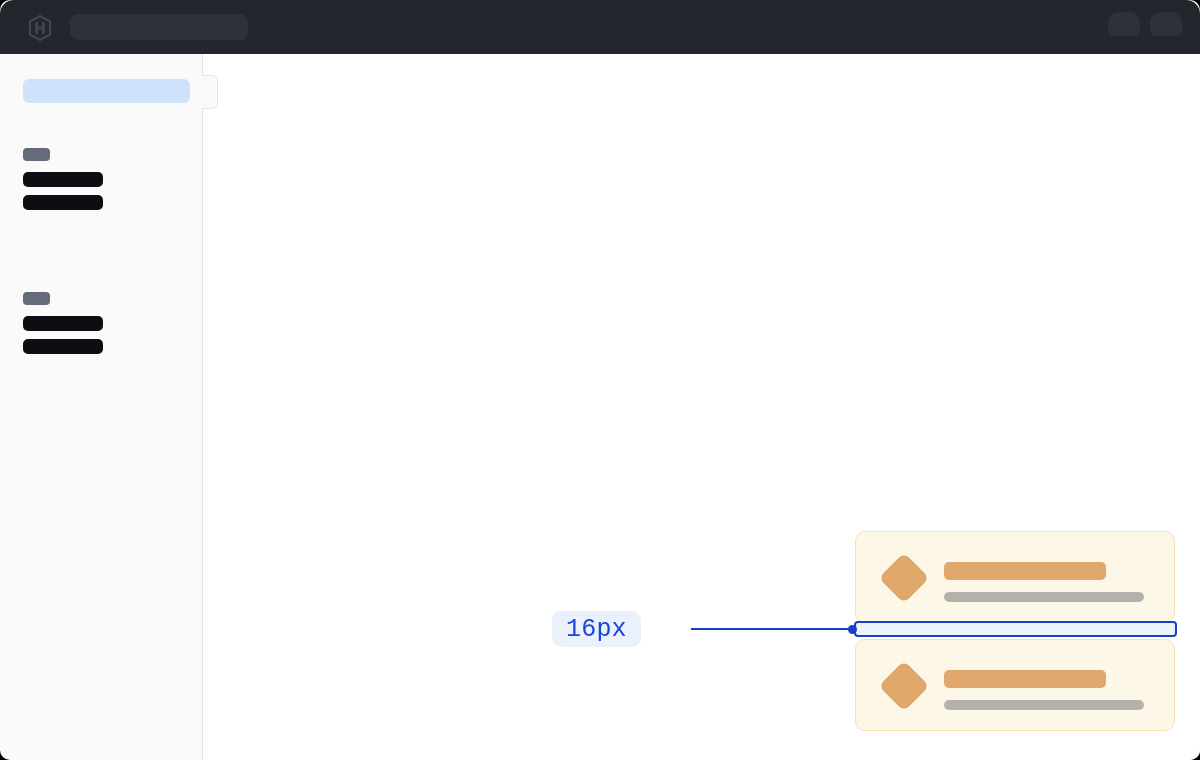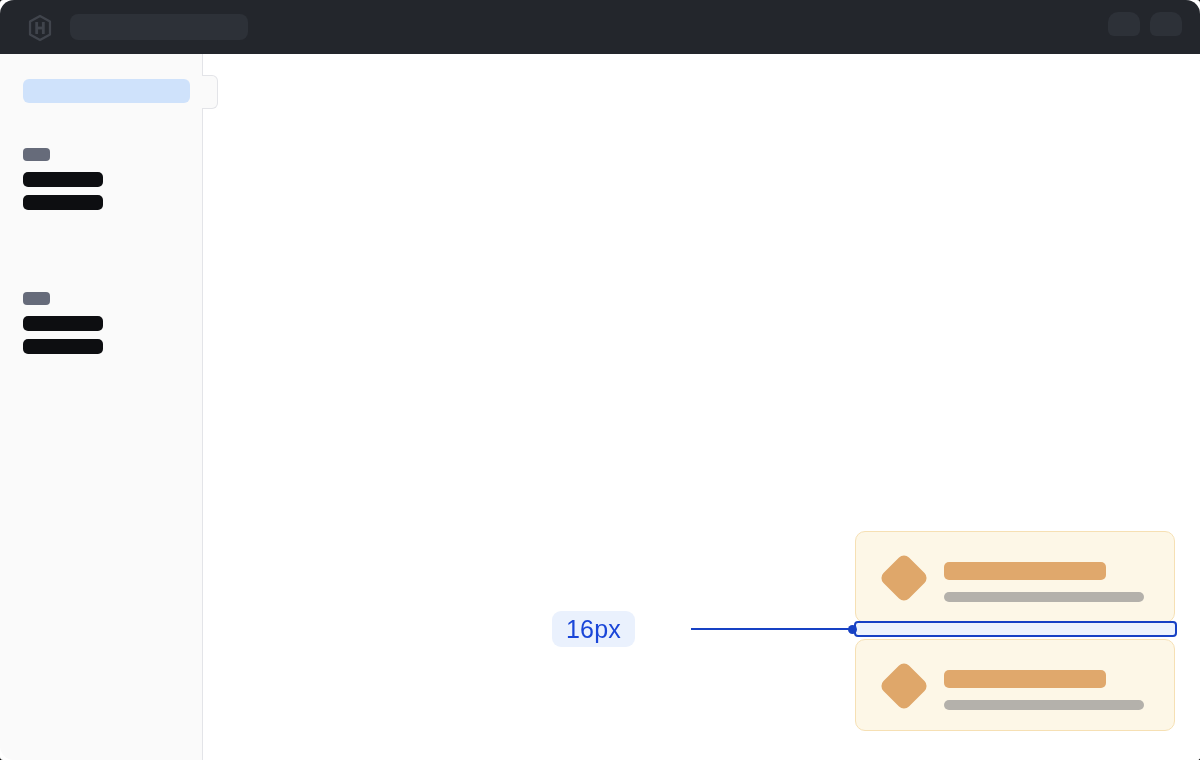--- a/index.html
+++ b/index.html
@@ -13,22 +13,23 @@
     font-family: "Liberation Sans", sans-serif;
   }
 
   
   .app-window {
     position: absolute;
     left: 0; top: 0;
     width: 1200px;
     height: 760px;
     background: #ffffff;
-    border-radius: 3px;
+    border-radius: 10px;
     overflow: hidden;
+    font-family: Liberation Mono, monospace;
   }
 
   
   .app-header {
     position: absolute;
     left: 0; top: 0;
     width: 1200px;
     height: 54px;
     background: #23262c;
     border-radius: 14px 14px 0 0;

